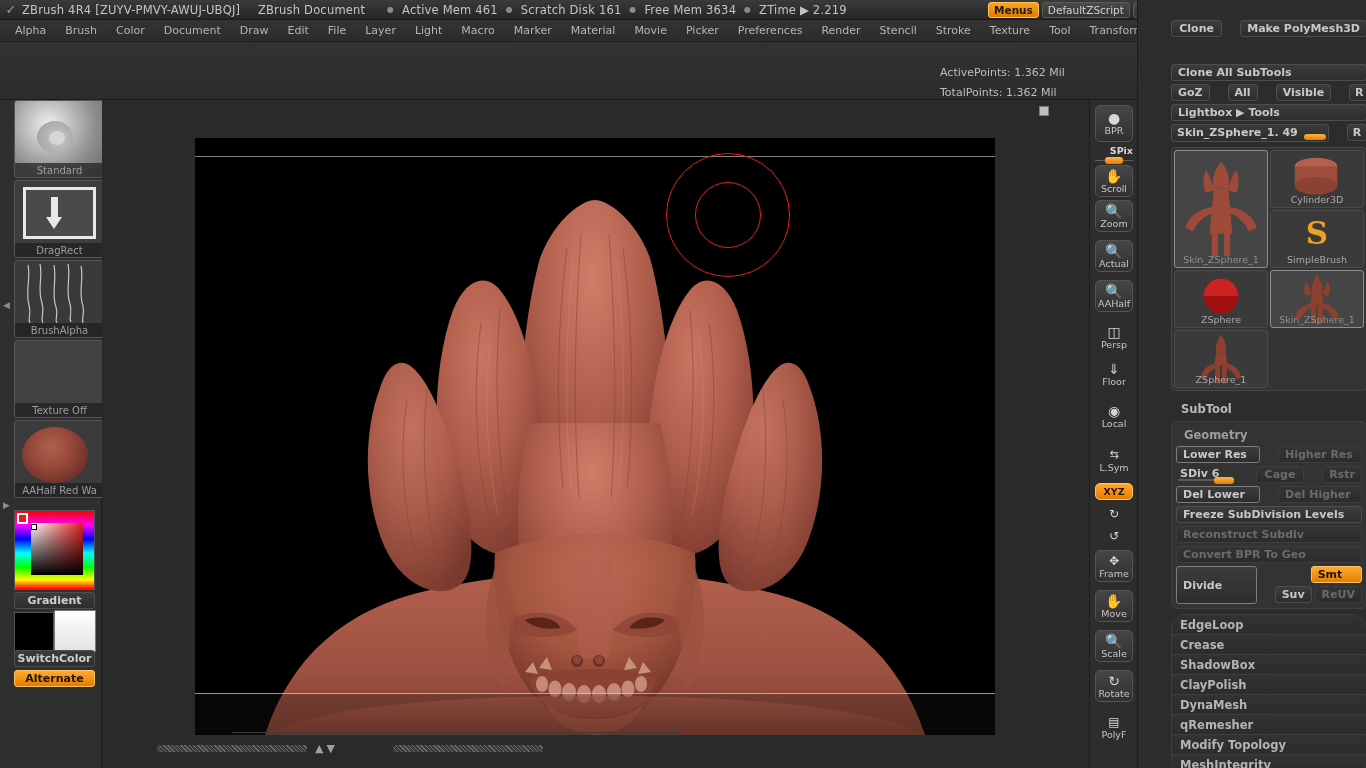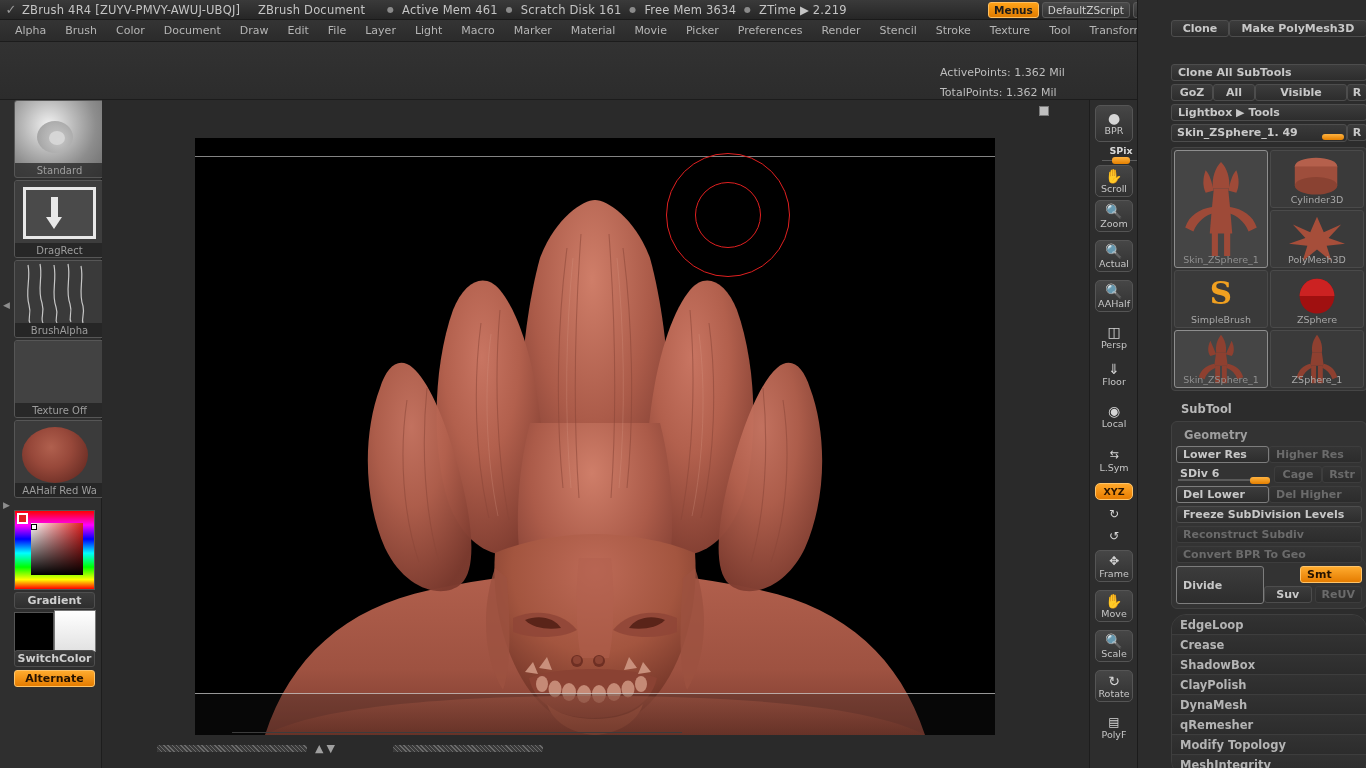--- a/index.html
+++ b/index.html
@@ -205,21 +205,21 @@
   .rbtn {
     position: absolute; left: 5px; width: 38px;
     background: linear-gradient(#464646, #303030);
     border: 1px solid #555; border-radius: 5px;
     display: flex; flex-direction: column; align-items: center; justify-content: center;
     color: #c6c6c6; font-size: 9.5px; gap: 0px;
   }
   .rbtn.on { background: linear-gradient(#ffa82a, #e87c00); border-color: #ffc469; color: #2a1400; }
   .rbtn.flat { background: transparent; border-color: transparent; }
   .rbtn .glyph { font-size: 14px; line-height: 14px; color: #d6d6d6; }
-  .spixwrap { position: absolute; left: 12px; width: 38px; text-align: center; }
+  .spixwrap { position: absolute; left: 5px; width: 38px; text-align: right; }
   .spixwrap .t { font-size: 9.5px; color: #d8d8d8; font-weight: bold; }
   .spixwrap .tr { position: relative; height: 7px; margin-top: 1px; }
   .spixwrap .tr i {
     position: absolute; left: 0; top: 3px; width: 100%; height: 1px; background: #5d5d5d;
   }
   .spixwrap .tr b {
     position: absolute; left: 10px; top: 0; width: 18px; height: 7px;
     background: linear-gradient(#ffb340, #e58000); border-radius: 3px;
   }
 
@@ -231,21 +231,21 @@
   #rpanel .inner { position: absolute; left: 33px; top: 20px; width: 196px; }
   .pbtn {
     background: linear-gradient(#3c3c3c, #2d2d2d);
     border: 1px solid #4d4d4d; border-radius: 3px;
     height: 17px; display: flex; align-items: center; padding: 0 6px;
     color: #c8c8c8; font-size: 11px; font-weight: bold; white-space: nowrap;
   }
   .pbtn.dim { color: #6b6b6b; border-color: #3d3d3d; background: linear-gradient(#343434,#2c2c2c); }
   .pbtn.on { background: linear-gradient(#ffab2e, #e57c00); border-color: #ffc469; color: #241200; margin-left: 36px; }
   .pbtn.center { justify-content: center; }
-  .prow { display: flex; gap: 0; margin-bottom: 3px; }
+  .prow { display: flex; gap: 18px; margin-bottom: 3px; }
   .section-title {
     font-size: 11.5px; font-weight: bold; color: #b9b9b9; padding: 5px 0 5px 10px;
   }
   .group {
     background: #333; border: 1px solid #414141; border-radius: 6px; padding: 4px;
   }
   .group > .ghead {
     font-size: 11.5px; font-weight: bold; color: #9e9e9e; padding: 2px 0 4px 8px;
   }
   .listbtn {
@@ -754,26 +754,20 @@
             </svg>
             <div class="tlab">Skin_ZSphere_1</div>
           </div>
           <div class="thumb">
             <svg width="100%" height="100%" viewBox="0 0 90 58">
               <ellipse cx="44" cy="16" rx="22" ry="9" fill="#b5604c"></ellipse>
               <rect x="22" y="16" width="44" height="20" fill="#9e4e3c"></rect>
               <ellipse cx="44" cy="36" rx="22" ry="9" fill="#8a4232"></ellipse>
             </svg>
             <div class="tlab">Cylinder3D</div>
-          </div>
-          <div class="thumb">
-            <svg width="100%" height="100%" viewBox="0 0 90 58">
-              <path d="M45 6 L52 22 L70 14 L57 28 L74 34 L55 36 L60 52 L45 40 L30 52 L35 36 L16 34 L33 28 L20 14 L38 22 Z" fill="#a64e3a"></path>
-            </svg>
-            <div class="tlab">PolyMesh3D</div>
           </div>
           <div class="thumb">
             <svg width="100%" height="100%" viewBox="0 0 90 58">
               <text x="45" y="34" font-size="32" font-weight="bold" fill="#f0a020" text-anchor="middle" font-family="DejaVu Serif, serif">S</text>
             </svg>
             <div class="tlab">SimpleBrush</div>
           </div>
           <div class="thumb">
             <svg width="100%" height="100%" viewBox="0 0 90 58">
               <circle cx="45" cy="26" r="18" fill="#a01010"></circle>

